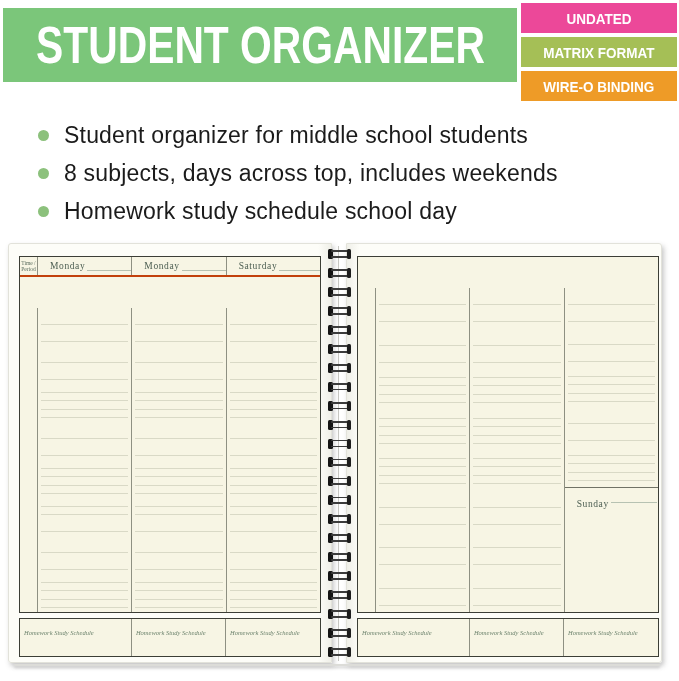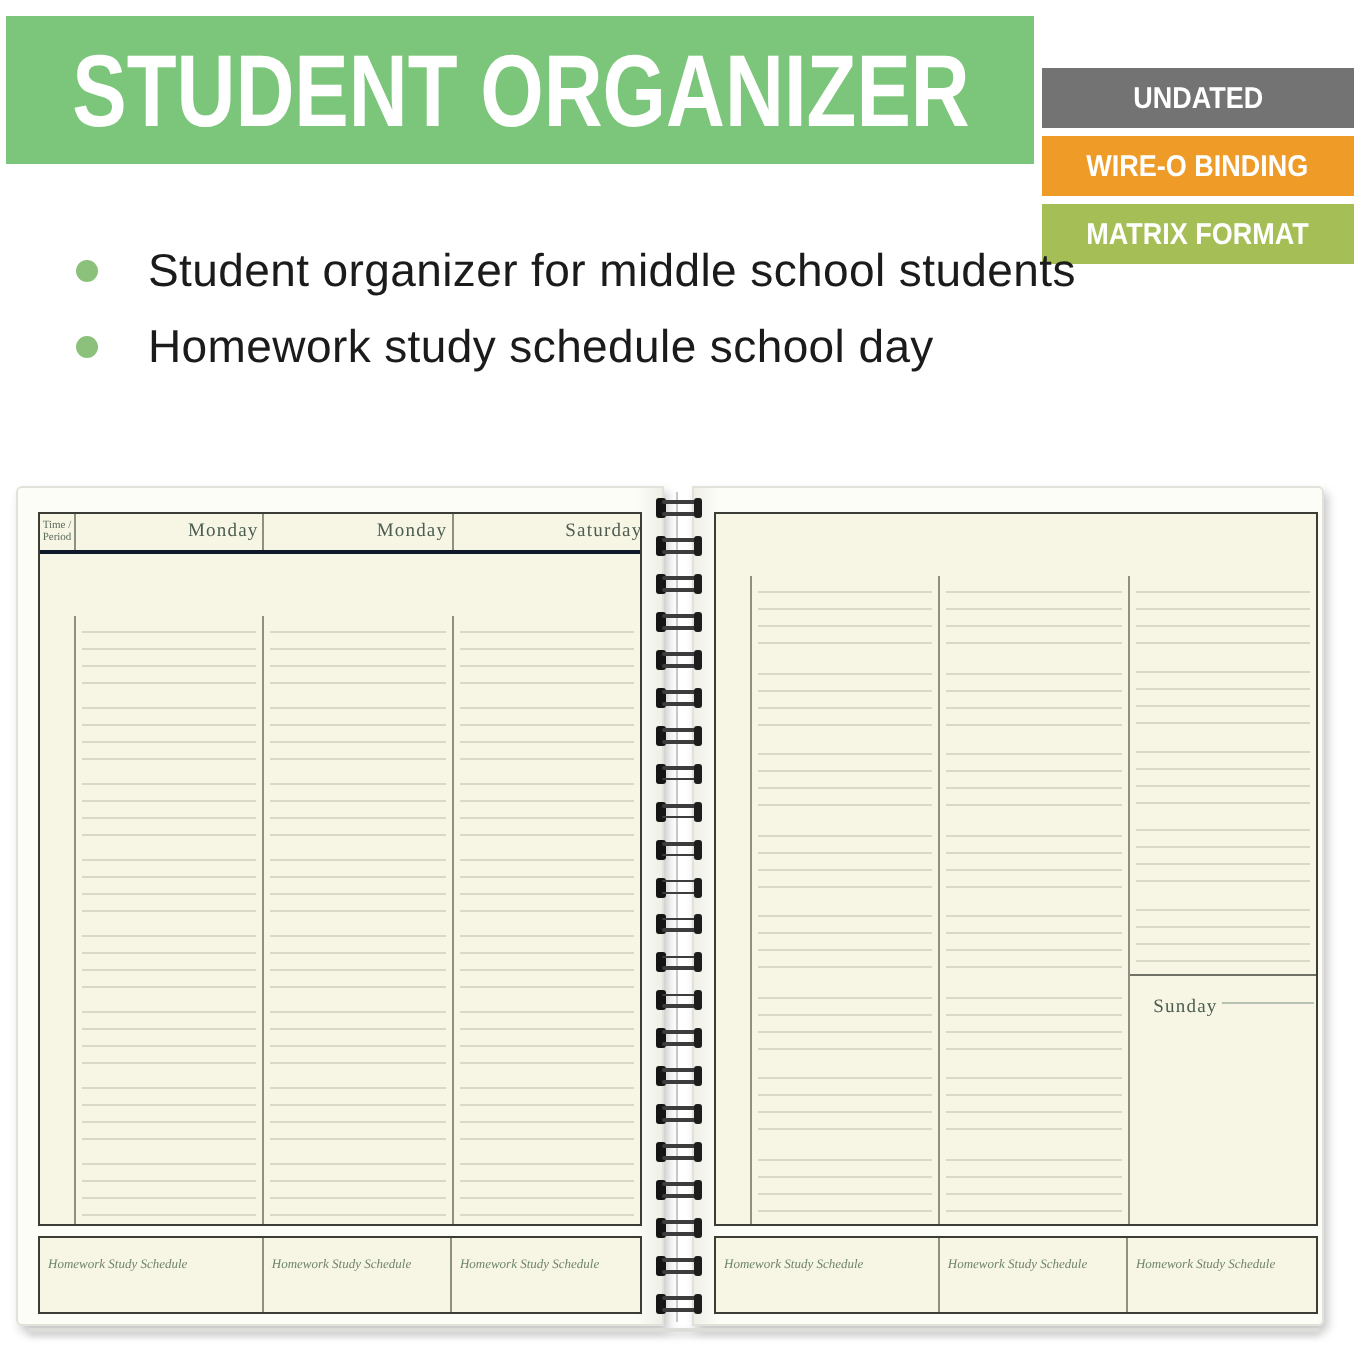--- a/index.html
+++ b/index.html
@@ -14,33 +14,33 @@
 
   
   .badges{position:absolute;left:521px;top:3px;width:156px;}
   .badge{height:30px;margin-bottom:4px;display:flex;align-items:center;justify-content:center;}
   .badge span{color:#ffffff;font-weight:700;font-size:15px;transform:scaleX(0.9);white-space:nowrap;}
 
   
   .bullets{position:absolute;left:38px;top:116px;}
   .bullet-row{display:flex;align-items:center;height:38px;}
   .dot{width:11px;height:11px;border-radius:50%;background:#8cc17c;margin-right:15px;flex:none;}
-  .btext{font-size:23px;color:#1b1b1b;letter-spacing:0.2px;white-space:nowrap;margin-left:10px;}
+  .btext{font-size:23px;color:#1b1b1b;letter-spacing:0.2px;white-space:nowrap;}
 
   
   .page{position:absolute;top:243px;height:420px;background:#fdfdf8;border:1px solid #e2e2da;
         box-shadow:2px 3px 5px rgba(130,130,130,0.45);box-sizing:border-box;}
   .page-left{left:8px;width:324px;border-radius:3px 0 0 3px;
              background:linear-gradient(to right,#fdfdf8 96%,#efefe8);}
   .page-right{left:346px;width:316px;border-radius:0 3px 3px 0;
               background:linear-gradient(to left,#fdfdf8 96%,#efefe8);}
 
   .pmain{position:absolute;left:10px;top:12px;width:302px;height:357px;background:#f7f5e4;
          border:1.5px solid #3c3e36;box-sizing:border-box;display:flex;flex-direction:column;}
-  .phead{height:18px;border-bottom:2px solid #0f172a;display:flex;flex:none;gap:44px;}
+  .phead{height:18px;border-bottom:2px solid #c2410c;display:flex;flex:none;}
   .corner{width:18px;flex:none;border-right:1px solid #8e9082;display:flex;flex-direction:column;
           align-items:center;justify-content:center;box-sizing:border-box;}
   .corner span{font-family:"Liberation Serif",serif;font-size:5.5px;line-height:1.15;color:#5a6c5e;}
   .dayhead{flex:1;border-right:1px solid #8e9082;display:flex;align-items:center;padding-left:12px;
            box-sizing:border-box;overflow:hidden;}
   .dayhead:last-child{border-right:none;}
   .dayname{font-family:"Liberation Serif",serif;font-size:9.5px;color:#4b5d51;letter-spacing:0.6px;
            white-space:nowrap;}
   .dayline{display:inline-block;width:46px;height:1px;background:#b7c2b2;margin-left:2px;
            align-self:flex-end;margin-bottom:4px;flex:none;}
@@ -81,35 +81,39 @@
 </head>
 <body>
 
 <div class="canvas">
 
   <div class="banner">
     <span class="title">STUDENT ORGANIZER</span>
   </div>
 
   <div class="badges">
-    <div class="badge" style="background:#737373;margin-top:31px;">
+    <div class="badge" style="background:#ec4899;">
       <span>UNDATED</span>
+    </div>
+    <div class="badge" style="background:#a5bf56;">
+      <span>MATRIX FORMAT</span>
     </div>
     <div class="badge" style="background:#ee9b27;">
       <span>WIRE-O BINDING</span>
-    </div>
-    <div class="badge" style="background:#a5bf56;">
-      <span>MATRIX FORMAT</span>
     </div>
   </div>
 
   <div class="bullets">
     <div class="bullet-row">
       <span class="dot"></span>
       <span class="btext">Student organizer for middle school students</span>
+    </div>
+    <div class="bullet-row">
+      <span class="dot"></span>
+      <span class="btext">8 subjects, days across top, includes weekends</span>
     </div>
     <div class="bullet-row">
       <span class="dot"></span>
       <span class="btext">Homework study schedule school day</span>
     </div>
   </div>
 
   <div>
 
     <div class="gapline"></div>

